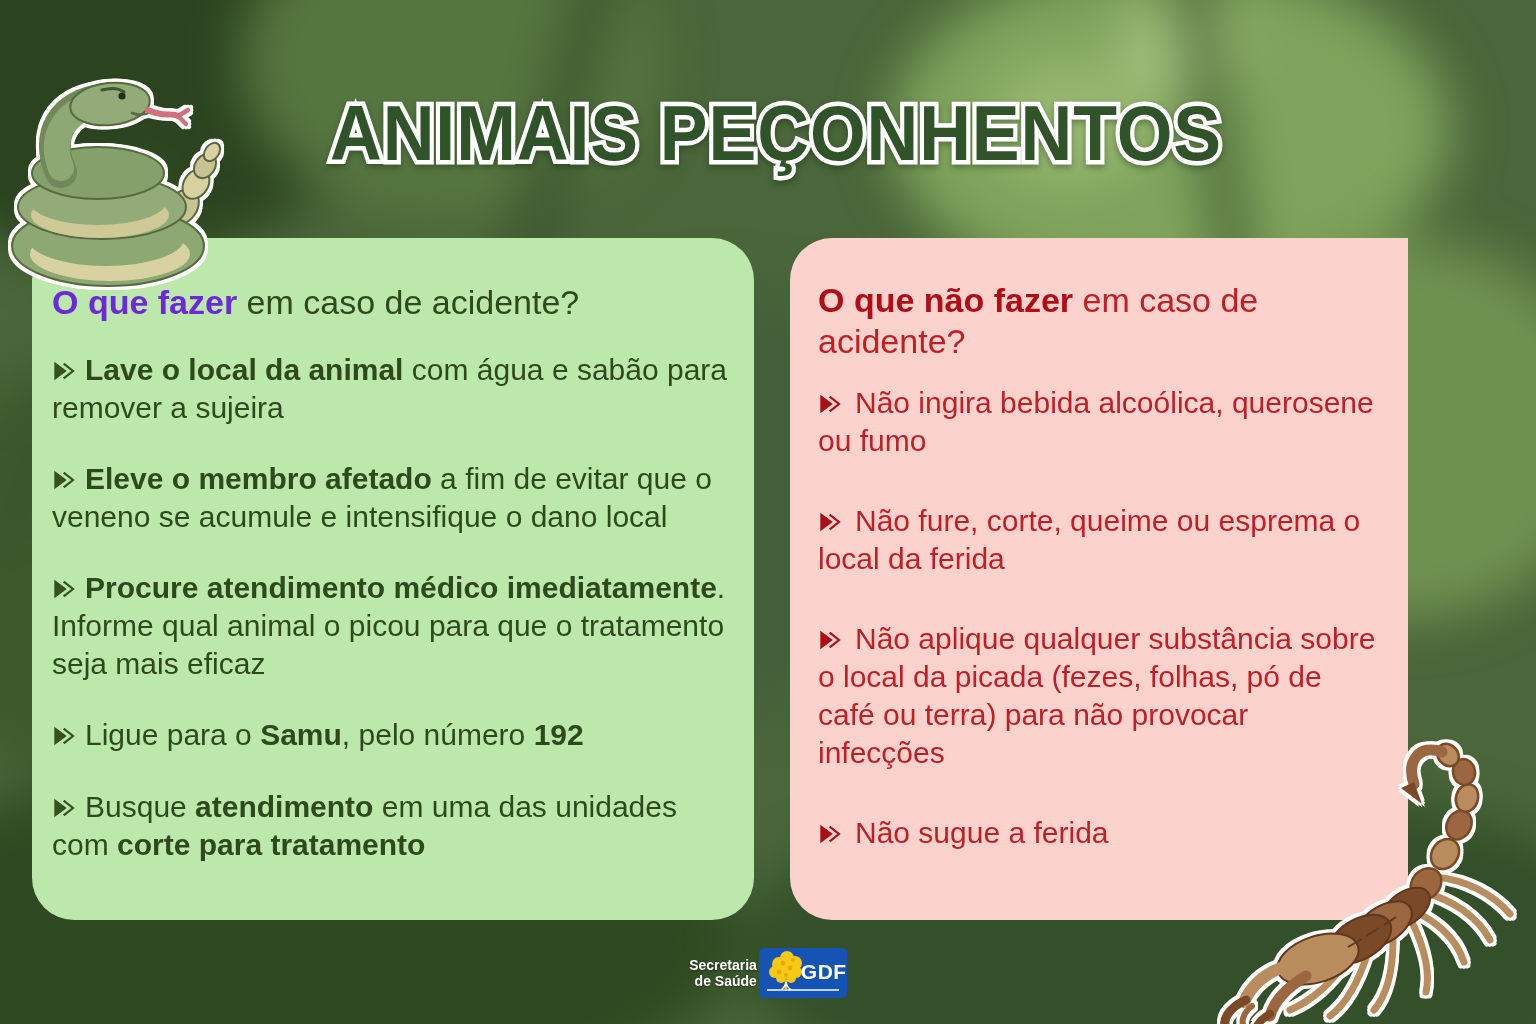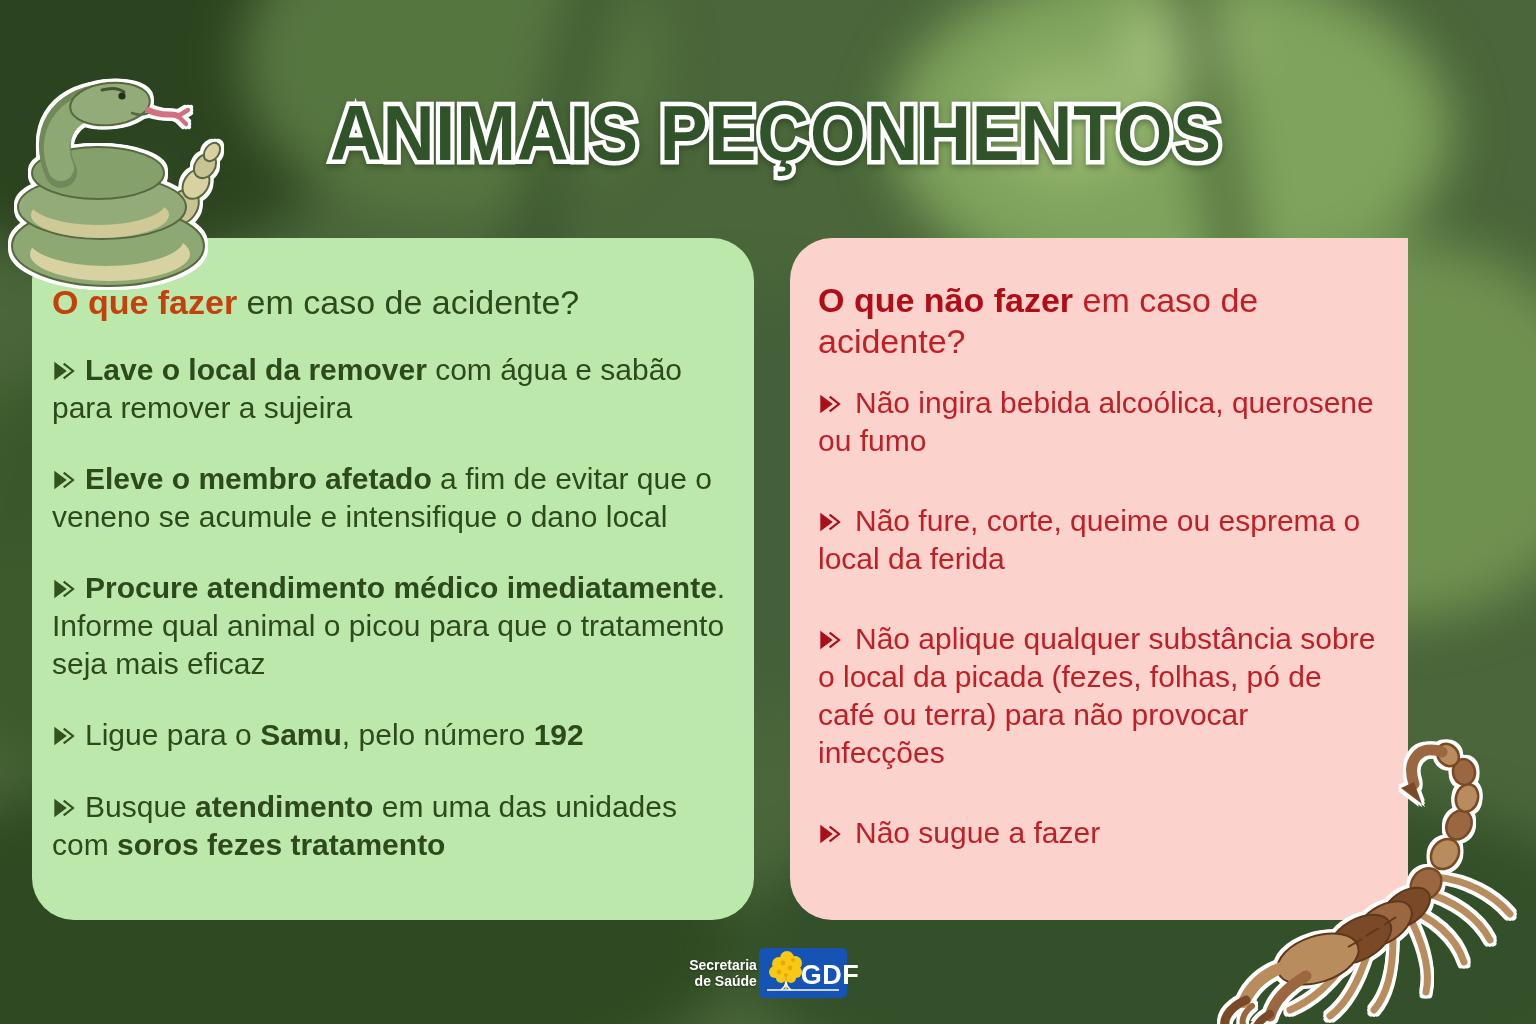--- a/index.html
+++ b/index.html
@@ -46,21 +46,21 @@
     left:32px;width:722px;background:#bce8ab;border-radius:42px;
     color:#2e4a1d;padding:44px 24px 0 20px;
   }
   .card.pink{
     left:790px;width:618px;background:#fcd2cd;border-radius:42px 0 0 42px;
     color:#c11f26;padding:42px 28px 0 28px;
   }
   .heading{font-size:34px;line-height:1.2;margin:0 0 28px 0;font-weight:400;}
   .card.pink .heading{margin-bottom:22px;}
   .heading .b{font-weight:bold;}
-  .card.green .heading .b{color:#c2410c;text-align:right;}
+  .card.green .heading .b{color:#6d28d9;text-align:right;}
   .card.pink .heading .b{color:#b00d17;}
   .item{font-size:30px;line-height:1.27;margin:0 0 33px 0;}
   .card.pink .item{margin-bottom:42px;}
   .b{font-weight:bold;}
   .chev{width:28px;height:22px;display:inline-block;vertical-align:-2px;margin-right:5px;}
   .card.green .chev{color:#35511f;}
   .card.pink .chev{color:#ab0e16;margin-right:9px;}
 
   
   .sticker{
@@ -78,21 +78,21 @@
   }
   .agency{
     color:#fff;font-weight:bold;font-size:14px;line-height:1.15;
     text-align:right;text-shadow:0 1px 2px rgba(0,0,0,.35);
   }
   .gdf-box{
     width:88px;height:50px;background:#1553b5;border-radius:5px;
     position:relative;display:flex;align-items:center;
   }
   .gdf-text{
-    color:#fff;font-weight:bold;font-size:27px;letter-spacing:.5px;
+    color:#fff;font-weight:bold;font-size:21px;letter-spacing:.5px;
     position:absolute;left:42px;top:12px;
   }
 </style>
 </head>
 <body>
 
 <div class="stage">
 
   <div class="bg">
     <div class="bokeh">
@@ -145,37 +145,37 @@
     <path d="M142,50 C158,58 166,52 172,56" fill="none" stroke="#d4707e" stroke-width="6" stroke-linecap="round"></path>
     <path d="M172,56 L182,50 M172,56 L180,64" fill="none" stroke="#d4707e" stroke-width="4.5" stroke-linecap="round"></path>
   </svg>
 
   <section class="card green">
     <h2 class="heading"><span class="b">O que fazer</span><span> em caso de acidente?</span></h2>
     <div>
         <p class="item"><svg class="chev" viewBox="0 0 36 28">
             <path d="M3 2 L19 14 L3 26 Z" fill="currentColor"></path>
             <path d="M15 4.5 L27 14 L15 23.5" fill="none" stroke="currentColor" stroke-width="2.8"></path>
-          </svg><span class="b">Lave o local da remover</span><span> com água e sabão para remover a sujeira</span></p>
+          </svg><span class="b">Lave o local da animal</span><span> com água e sabão para remover a sujeira</span></p>
         <p class="item"><svg class="chev" viewBox="0 0 36 28">
             <path d="M3 2 L19 14 L3 26 Z" fill="currentColor"></path>
             <path d="M15 4.5 L27 14 L15 23.5" fill="none" stroke="currentColor" stroke-width="2.8"></path>
           </svg><span class="b">Eleve o membro afetado</span><span> a fim de evitar que o veneno se acumule e intensifique o dano local</span></p>
         <p class="item"><svg class="chev" viewBox="0 0 36 28">
             <path d="M3 2 L19 14 L3 26 Z" fill="currentColor"></path>
             <path d="M15 4.5 L27 14 L15 23.5" fill="none" stroke="currentColor" stroke-width="2.8"></path>
           </svg><span class="b">Procure atendimento médico imediatamente</span><span>. Informe qual animal o picou para que o tratamento seja mais eficaz</span></p>
         <p class="item"><svg class="chev" viewBox="0 0 36 28">
             <path d="M3 2 L19 14 L3 26 Z" fill="currentColor"></path>
             <path d="M15 4.5 L27 14 L15 23.5" fill="none" stroke="currentColor" stroke-width="2.8"></path>
           </svg><span>Ligue para o </span><span class="b">Samu</span><span>, pelo número </span><span class="b">192</span></p>
         <p class="item"><svg class="chev" viewBox="0 0 36 28">
             <path d="M3 2 L19 14 L3 26 Z" fill="currentColor"></path>
             <path d="M15 4.5 L27 14 L15 23.5" fill="none" stroke="currentColor" stroke-width="2.8"></path>
-          </svg><span>Busque </span><span class="b">atendimento</span><span> em uma das unidades com </span><span class="b">soros fezes tratamento</span></p>
+          </svg><span>Busque </span><span class="b">atendimento</span><span> em uma das unidades com </span><span class="b">corte para tratamento</span></p>
       </div>
   </section>
 
   <section class="card pink">
     <h2 class="heading"><span class="b">O que não fazer</span><span> em caso de acidente?</span></h2>
     <div>
         <p class="item"><svg class="chev" viewBox="0 0 36 28">
             <path d="M3 2 L19 14 L3 26 Z" fill="currentColor"></path>
             <path d="M15 4.5 L27 14 L15 23.5" fill="none" stroke="currentColor" stroke-width="2.8"></path>
           </svg><span>Não ingira bebida alcoólica, querosene ou fumo</span></p>
@@ -183,21 +183,21 @@
             <path d="M3 2 L19 14 L3 26 Z" fill="currentColor"></path>
             <path d="M15 4.5 L27 14 L15 23.5" fill="none" stroke="currentColor" stroke-width="2.8"></path>
           </svg><span>Não fure, corte, queime ou esprema o local da ferida</span></p>
         <p class="item"><svg class="chev" viewBox="0 0 36 28">
             <path d="M3 2 L19 14 L3 26 Z" fill="currentColor"></path>
             <path d="M15 4.5 L27 14 L15 23.5" fill="none" stroke="currentColor" stroke-width="2.8"></path>
           </svg><span>Não aplique qualquer substância sobre o local da picada (fezes, folhas, pó de café ou terra) para não provocar infecções</span></p>
         <p class="item"><svg class="chev" viewBox="0 0 36 28">
             <path d="M3 2 L19 14 L3 26 Z" fill="currentColor"></path>
             <path d="M15 4.5 L27 14 L15 23.5" fill="none" stroke="currentColor" stroke-width="2.8"></path>
-          </svg><span>Não sugue a fazer</span></p>
+          </svg><span>Não sugue a ferida</span></p>
       </div>
   </section>
 
   <svg class="sticker scorpion" width="338" height="312" viewBox="0 0 338 312">
 
     <g fill="none" stroke="#b88c5c" stroke-width="7" stroke-linecap="round">
       <path d="M150,248 C132,272 115,288 92,298"></path>
       <path d="M170,240 C160,272 148,292 132,304"></path>
       <path d="M195,228 C195,260 188,284 176,298"></path>
       <path d="M215,212 C228,240 232,262 228,280"></path>

